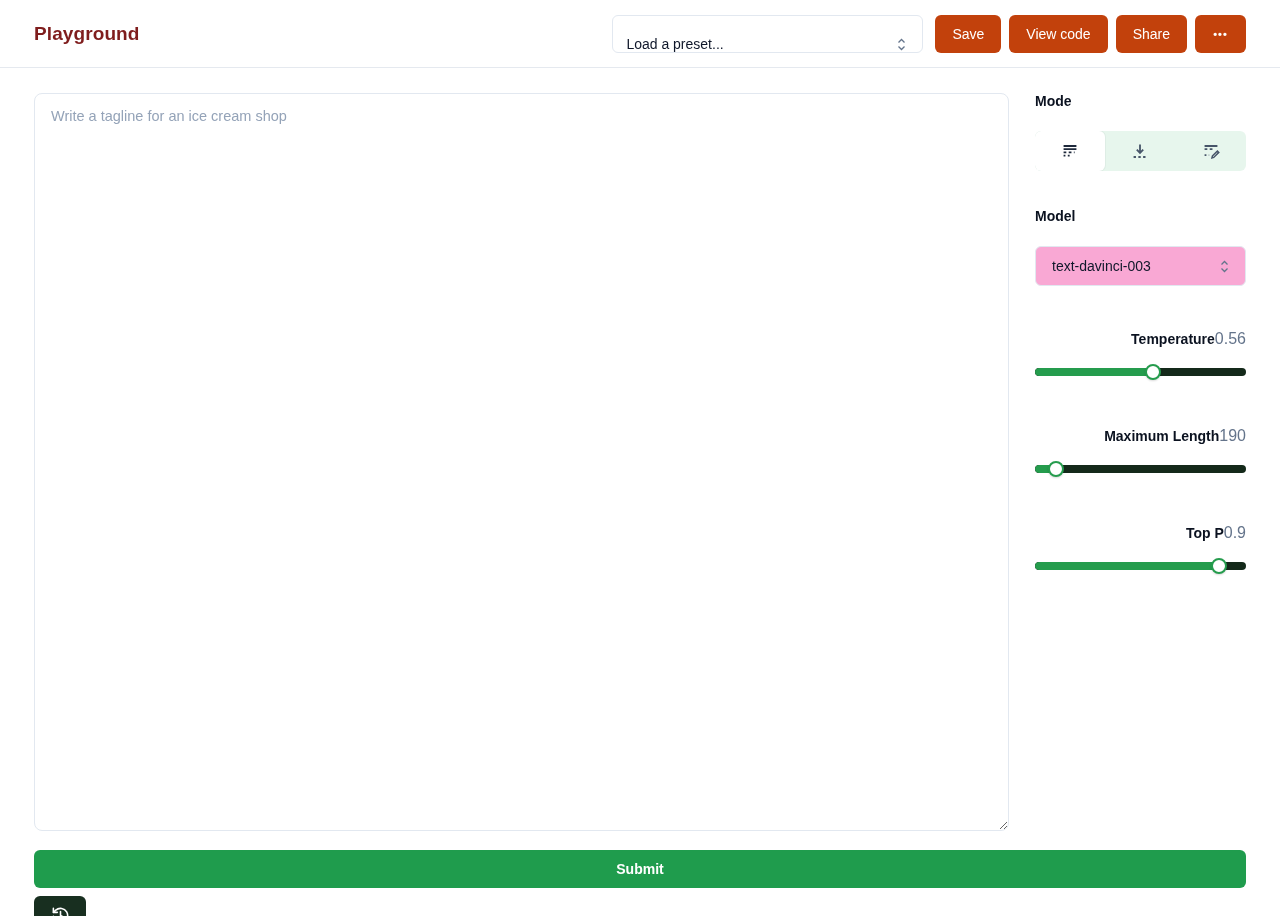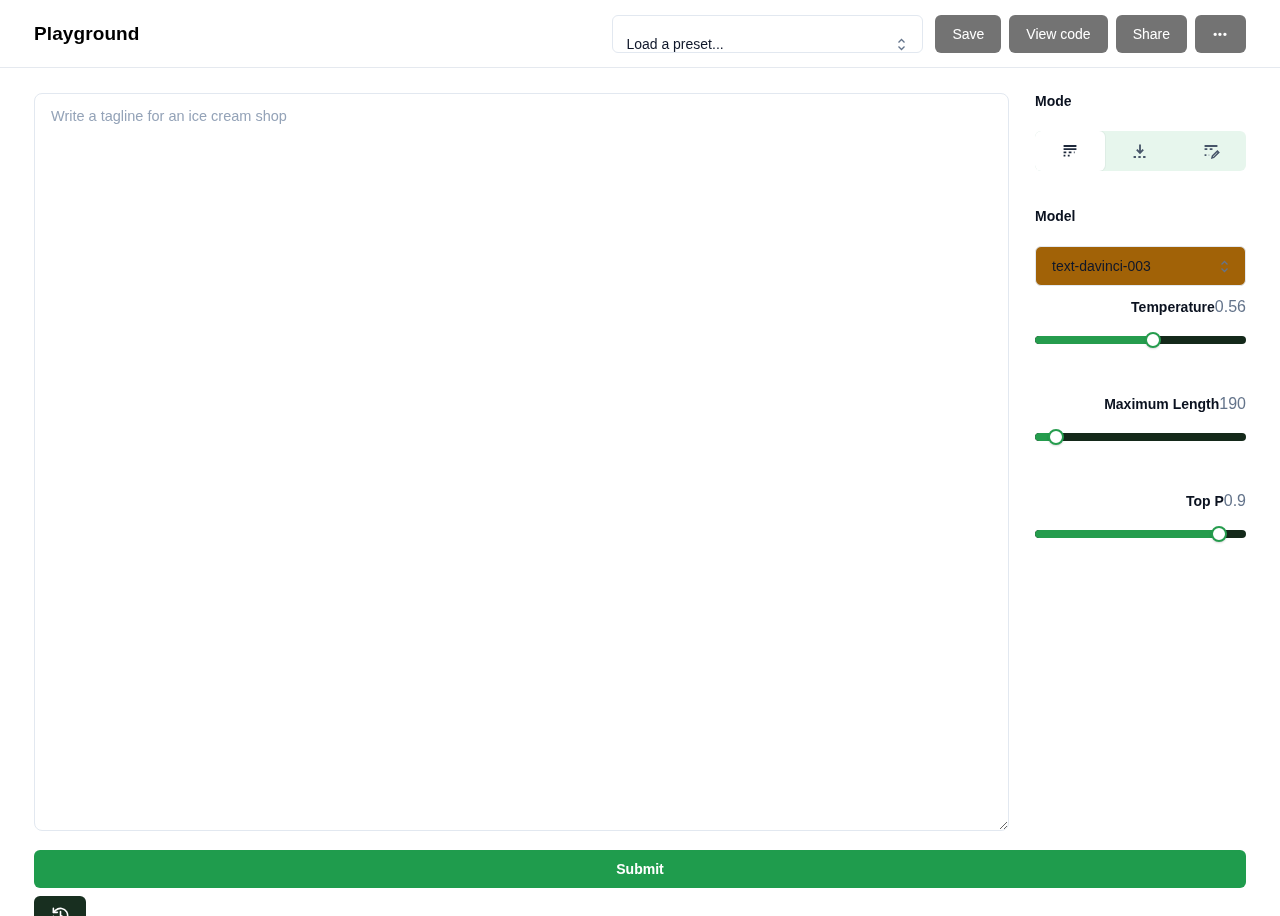--- a/index.html
+++ b/index.html
@@ -9,39 +9,39 @@
   
   .header {
     height: 68px;
     display: flex;
     align-items: center;
     justify-content: space-between;
     padding: 0 34px;
     border-bottom: 1px solid #e5e9ef;
     background: #ffffff;
   }
-  .page-title { font-size: 19px; font-weight: 700; letter-spacing: .1px; color: #000000; }
+  .page-title { font-size: 19px; font-weight: 700; letter-spacing: .1px; color: #7f1d1d; }
   .header-right { display: flex; align-items: center; gap: 8px; }
 
   .preset-select {
     width: 311px; height: 38px;
     border: 1px solid #e2e8f0;
     border-radius: 6px;
     background: #ffffff;
     display: flex; align-items: flex-end; justify-content: space-between;
     padding: 0 13px;
     font-size: 14px; color: #0f172a;
     cursor: pointer;
     margin-right: 4px;
   }
   .chevrons { display: inline-flex; color: #64748b; }
 
   .btn-dark {
     height: 38px;
-    background: #737373;
+    background: #c2410c;
     color: #ffffff;
     border: none;
     border-radius: 6px;
     font-family: "Liberation Sans", sans-serif;
     font-size: 14px; font-weight: 500;
     padding: 0 17px;
     cursor: pointer;
     display: inline-flex; align-items: center; justify-content: center;
   }
   .btn-more { width: 51px; padding: 0; letter-spacing: 1px; font-weight: 700; font-size: 13px; }
@@ -75,25 +75,26 @@
     overflow: hidden;
   }
   .mode-btn {
     border: none; background: transparent; cursor: pointer;
     display: flex; align-items: center; justify-content: center;
   }
   .mode-btn.selected { background: #ffffff; border-radius: 6px; box-shadow: 0 0 0 1px rgba(15,23,42,.04); }
 
   .model-select {
     height: 40px; border: 1px solid #e2e8f0; border-radius: 6px;
-    background: #a16207;
+    background: #f9a8d4;
     display: flex; align-items: center; justify-content: space-between;
     padding: 0 13px 0 16px;
     font-size: 14px; color: #0f172a;
     cursor: pointer;
+    margin-bottom: 32px;
   }
 
   .slider-section { margin-bottom: 35px; }
   .slider-head { display: flex; justify-content: flex-end; align-items: baseline; margin-bottom: 16px; }
   .slider-label { font-size: 14px; font-weight: 600; color: #0b1220; }
   .slider-value { font-size: 16px; color: #64748b; }
 
   .slider { position: relative; height: 16px; display: flex; align-items: center; cursor: pointer; }
   .slider .track { width: 100%; height: 8px; border-radius: 4px; background: #14291a; overflow: hidden; }
   .slider .fill { height: 100%; background: #259c4d; border-radius: 4px 0 0 4px; }

